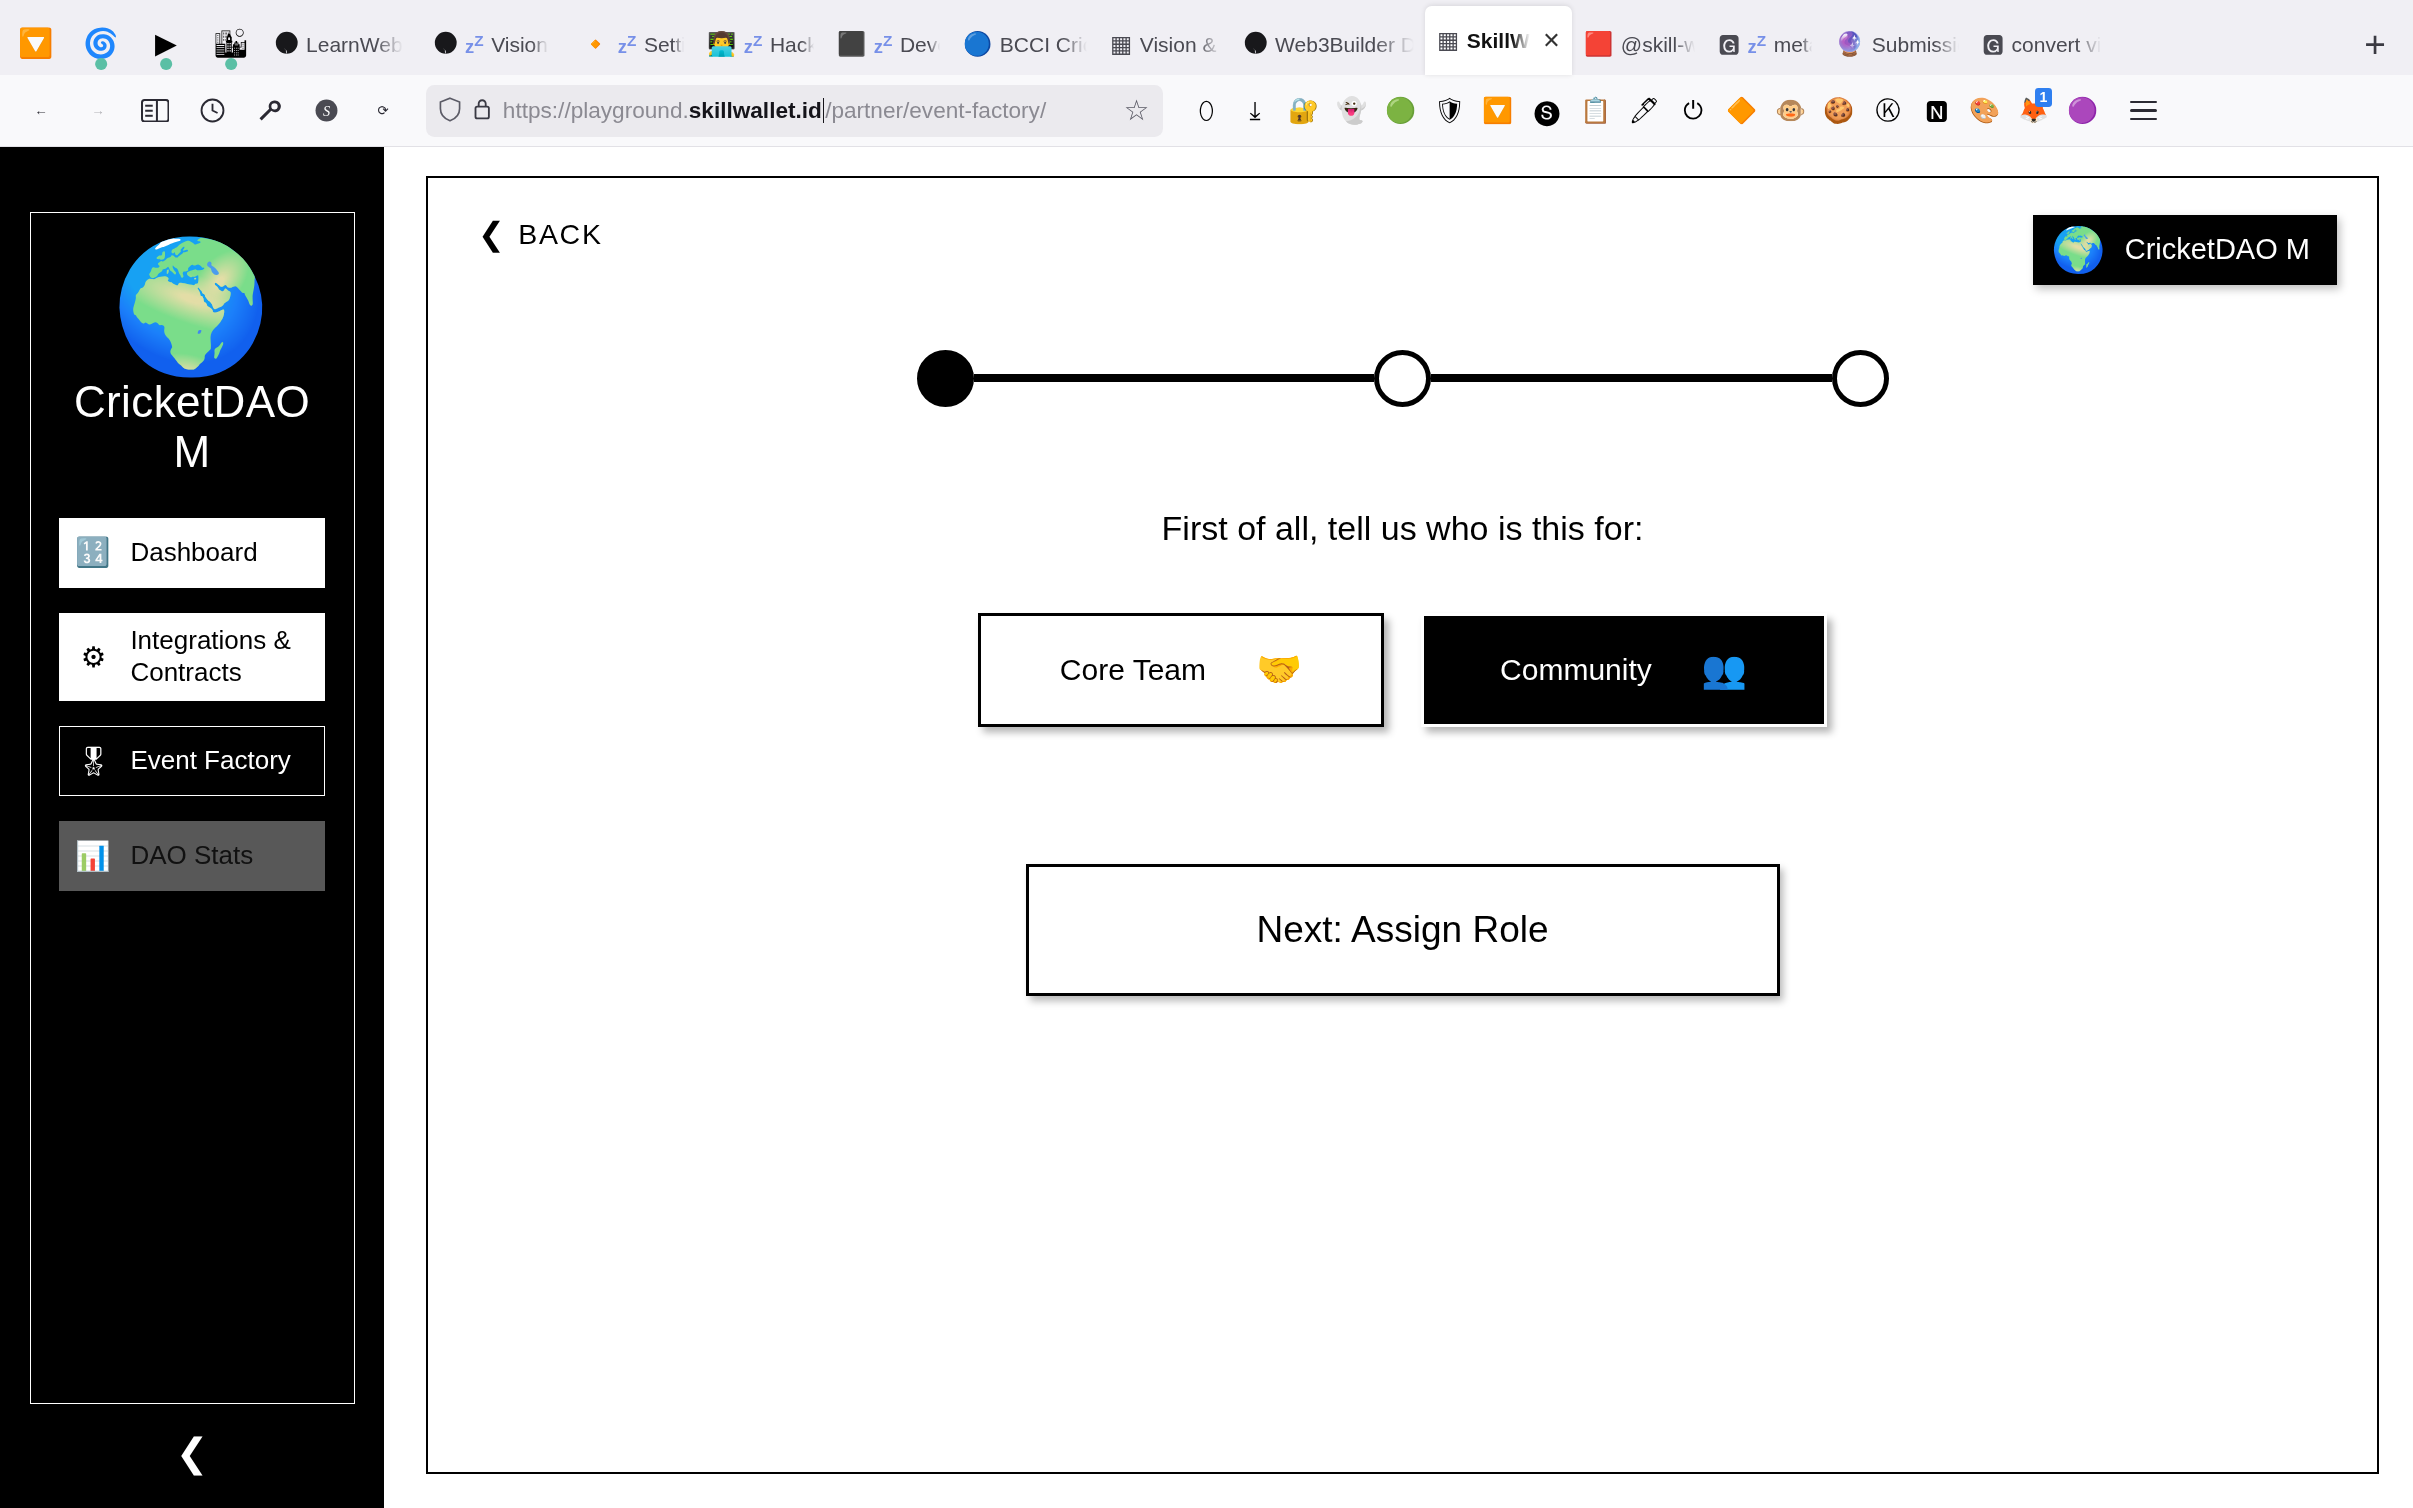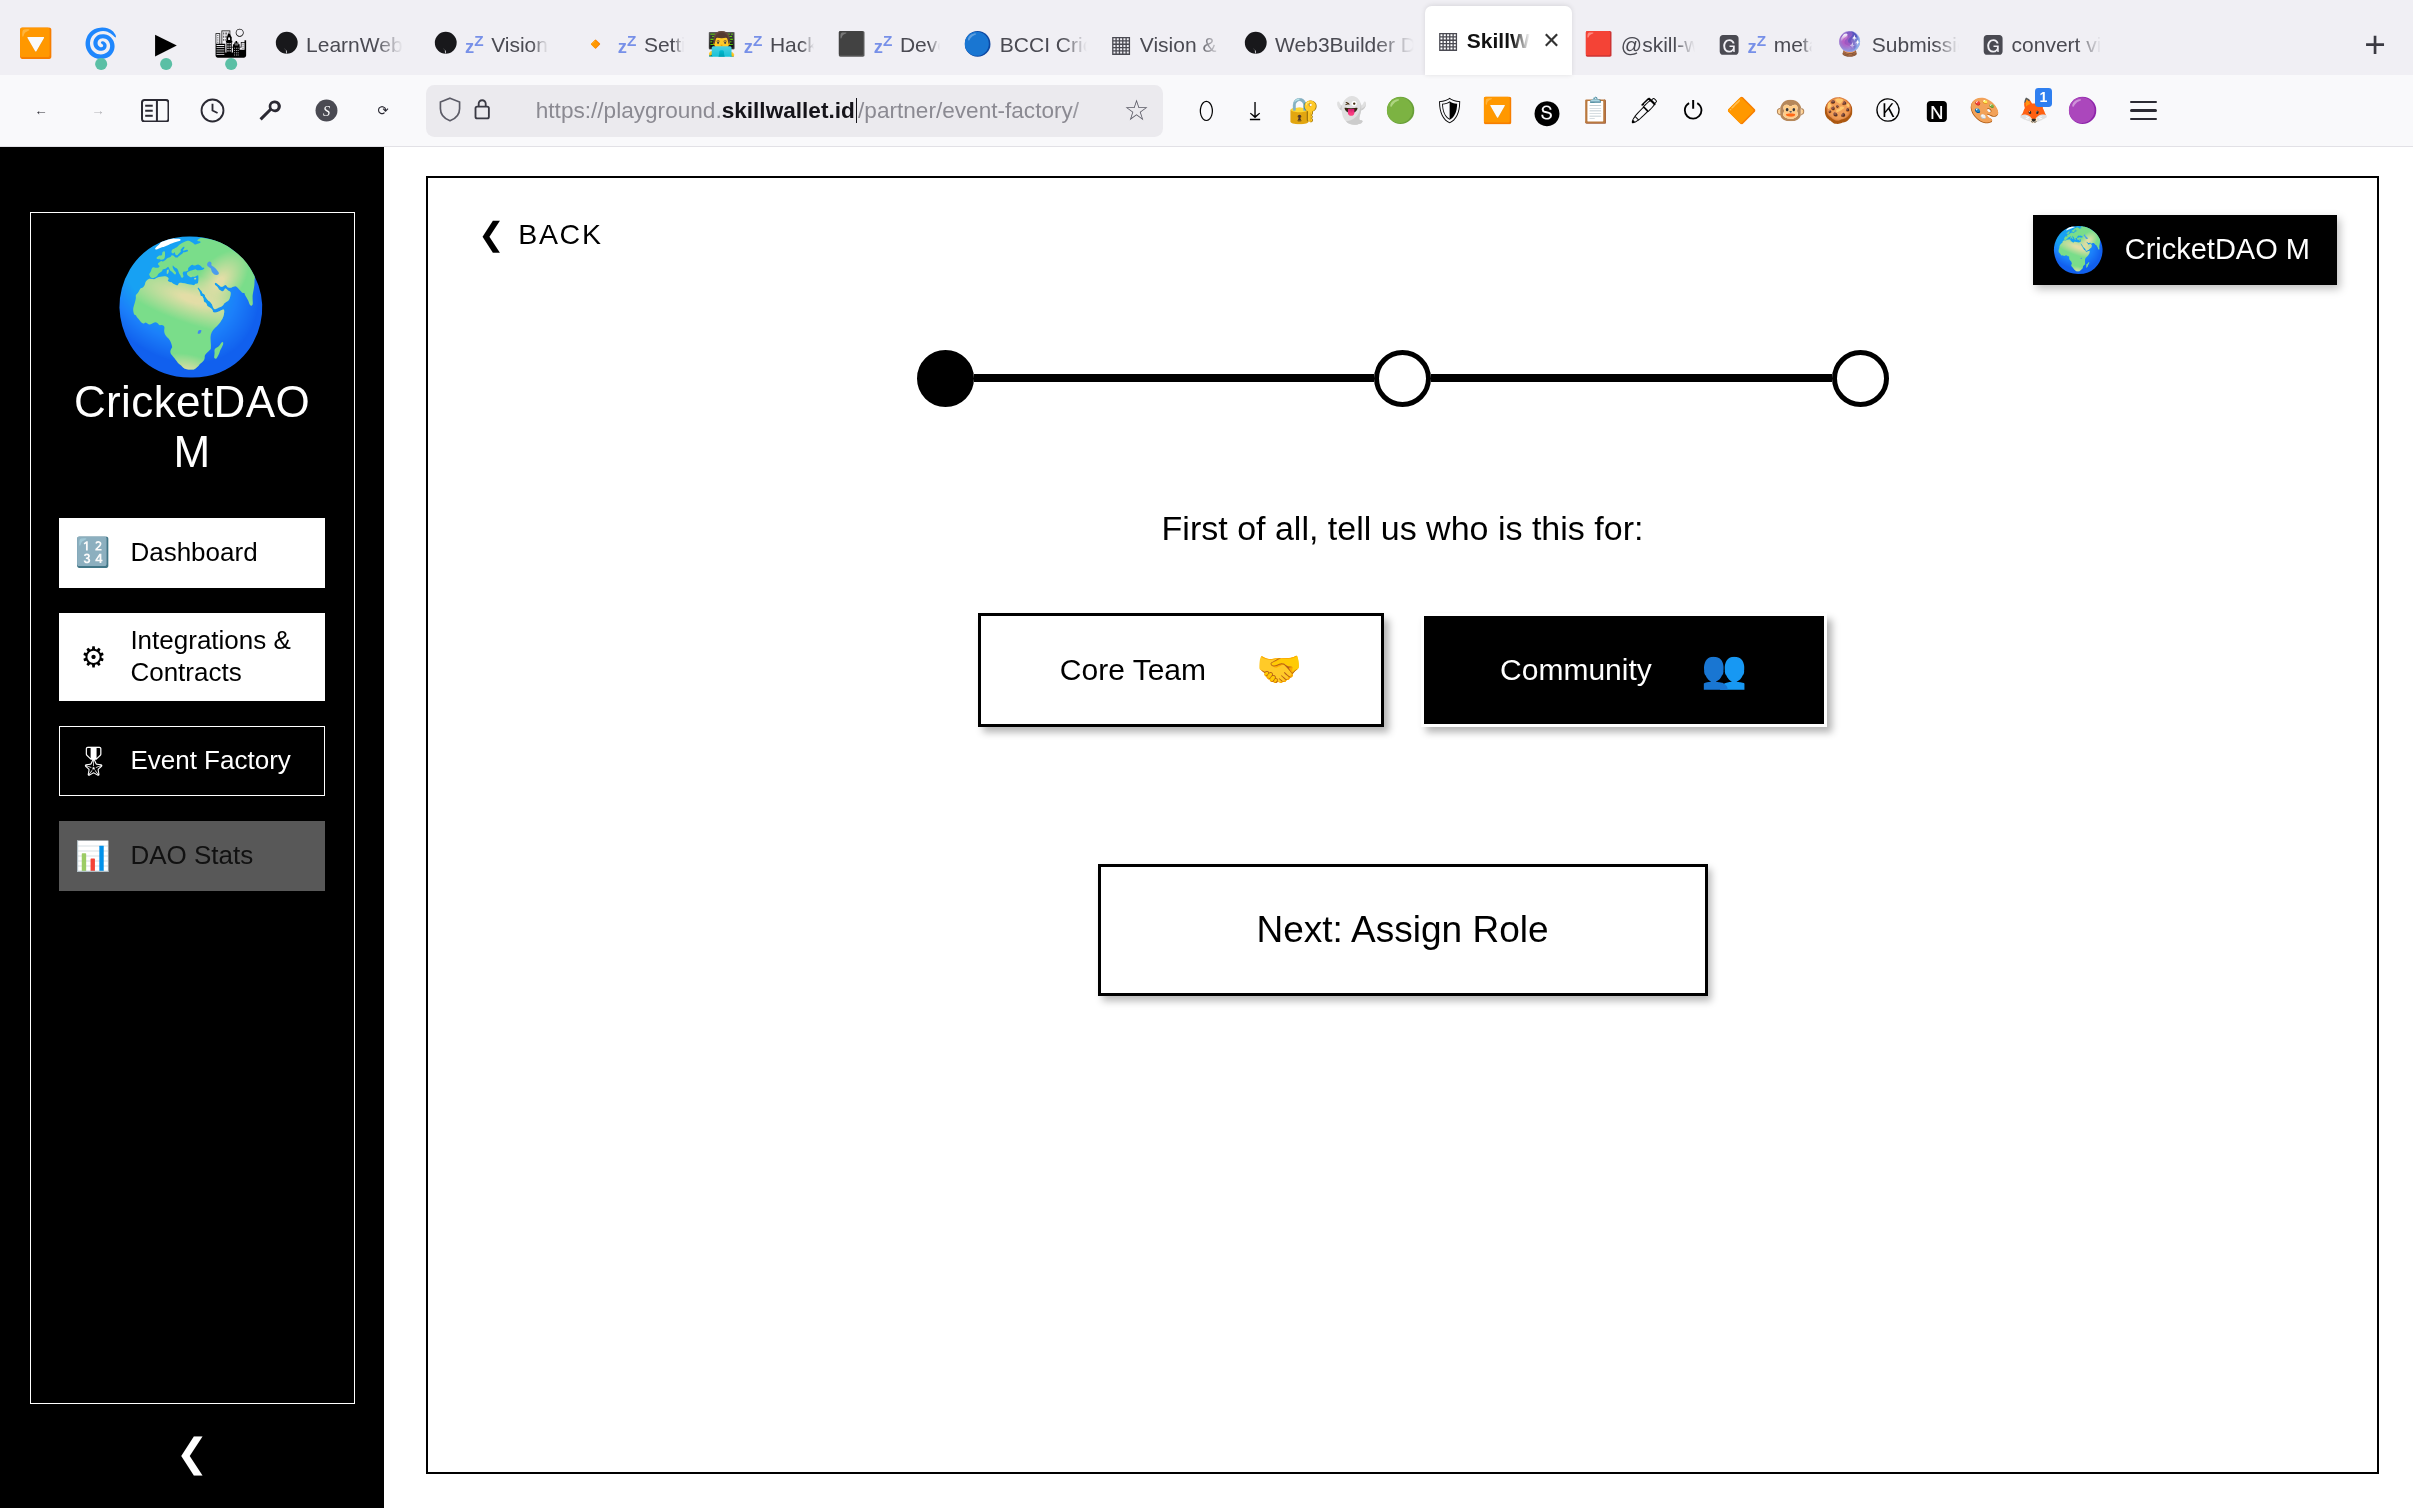--- a/index.html
+++ b/index.html
@@ -56,21 +56,20 @@
 
   .urlbar {
     flex: 0 1 737px; height: 52px; background: #ebeaee; border-radius: 8.4px;
     display: flex; align-items: center; gap: 11.7px; padding: 0 13.4px; margin: 0 11.7px;
     position: relative;
   }
   .urltext {
     font-size: 22.6px; color: #8b8a92; white-space: nowrap; overflow: hidden; flex: 1;
     -webkit-mask-image: linear-gradient(90deg,#000 93%,transparent 100%);
             mask-image: linear-gradient(90deg,#000 93%,transparent 100%);
-            text-align: center;
   }
   .urltext b { color: #15141a; font-weight: 700; }
   .urltext .caret { display:inline-block; width:1.7px; height:25px; background:#15141a;
                     vertical-align:-5px; margin:0 0.8px; }
 
   .ext-icons { display: flex; align-items: center; gap: 1.7px; margin-left: 3.4px; }
   .ext { width: 47px; height: 52px; display: flex; align-items: center; justify-content: center;
          font-size: 25px; position: relative; }
   .ext .badge {
     position:absolute; top:3.4px; right:5px; background:#2f7ff0; color:#fff;
@@ -150,21 +149,21 @@
     width: 406px; height: 114px; display: flex; align-items: center; justify-content: center;
     gap: 50px; font-size: 30px;
   }
   .choice.unsel { background: #fff; color: #000; border: 3.4px solid #000;
                   box-shadow: 5px 5.9px 7.5px rgba(0,0,0,.30); }
   .choice.sel { background: #000; color: #fff; border: 3.4px solid #fff;
                 box-shadow: 5px 5.9px 7.5px rgba(0,0,0,.30); text-align: right; }
   .choice .c-ico { font-size: 37px; line-height: 1; }
 
   .next-btn {
-    margin: 137px auto 0; width: 610px; height: 132px; background: #fff;
+    margin: 137px auto 0; width: 754px; height: 132px; background: #fff;
     border: 3.4px solid #000; display: flex; align-items: center; justify-content: center;
     font-size: 37px; color: #000; box-shadow: 4.2px 5px 7.5px rgba(0,0,0,.28);
   }
 </style>
 </head>
 <body>
 
 <div class="browser">
 
   <div class="tabstrip">

